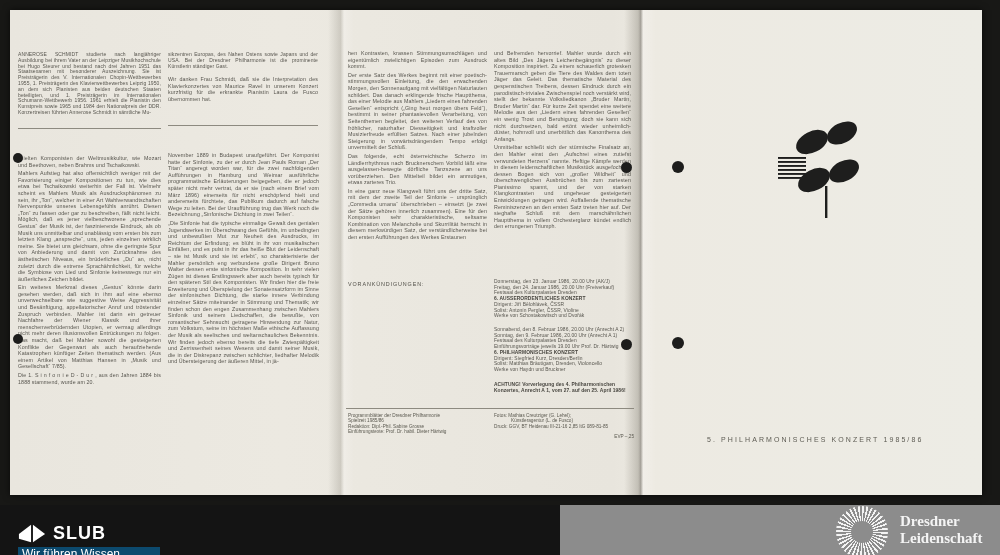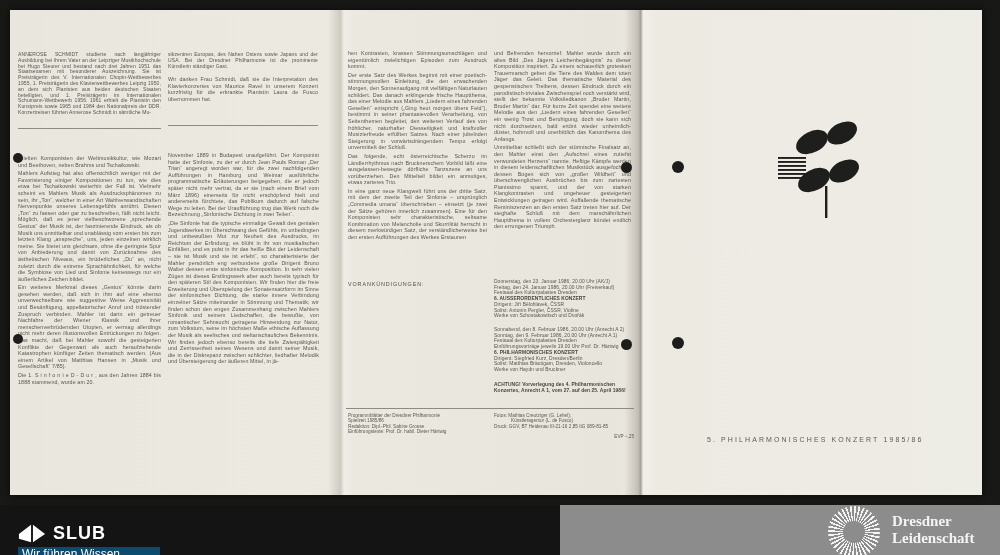--- a/index.html
+++ b/index.html
@@ -30,21 +30,21 @@
   .emblem{position:absolute;left:768px;top:96px;width:90px;height:112px;}
   
   .footer{position:absolute;left:0;top:505px;width:1000px;height:50px;}
   .footer-left{position:absolute;left:0;top:0;width:560px;height:50px;background:#141414;}
   .footer-right{position:absolute;left:560px;top:0;width:440px;height:50px;background:#8c8c8c;}
   .slub{position:absolute;left:18px;top:17px;cursor:pointer;}
   .slub-row{display:flex;align-items:center;gap:7px;height:22px;}
   .slub-word{color:#fff;font-weight:700;font-size:18px;letter-spacing:1px;line-height:22px;}
   .slub-claim{margin-top:3px;width:142px;height:14px;background:#0c4a6e;color:#fff;
               font-size:12px;line-height:14px;padding-left:4px;box-sizing:border-box;}
-  .dp{position:absolute;left:268px;top:0;display:flex;align-items:center;gap:12px;height:50px;cursor:pointer;}
+  .dp{position:absolute;left:276px;top:0;display:flex;align-items:center;gap:12px;height:50px;cursor:pointer;}
   .sun{position:relative;width:52px;height:52px;margin-top:4px;border-radius:50%;
        background:repeating-conic-gradient(#f3f3f3 0deg 4.5deg,rgba(0,0,0,0) 4.5deg 10deg);}
   .sun::after{content:"";position:absolute;inset:15px;border-radius:50%;background:#8c8c8c;}
   .dp-text{font-family:"Liberation Serif","DejaVu Serif",serif;font-weight:600;color:#f4f4f4;
            font-size:15px;line-height:17px;}
 </style>
 </head>
 <body>
 
 <div class="stage">

